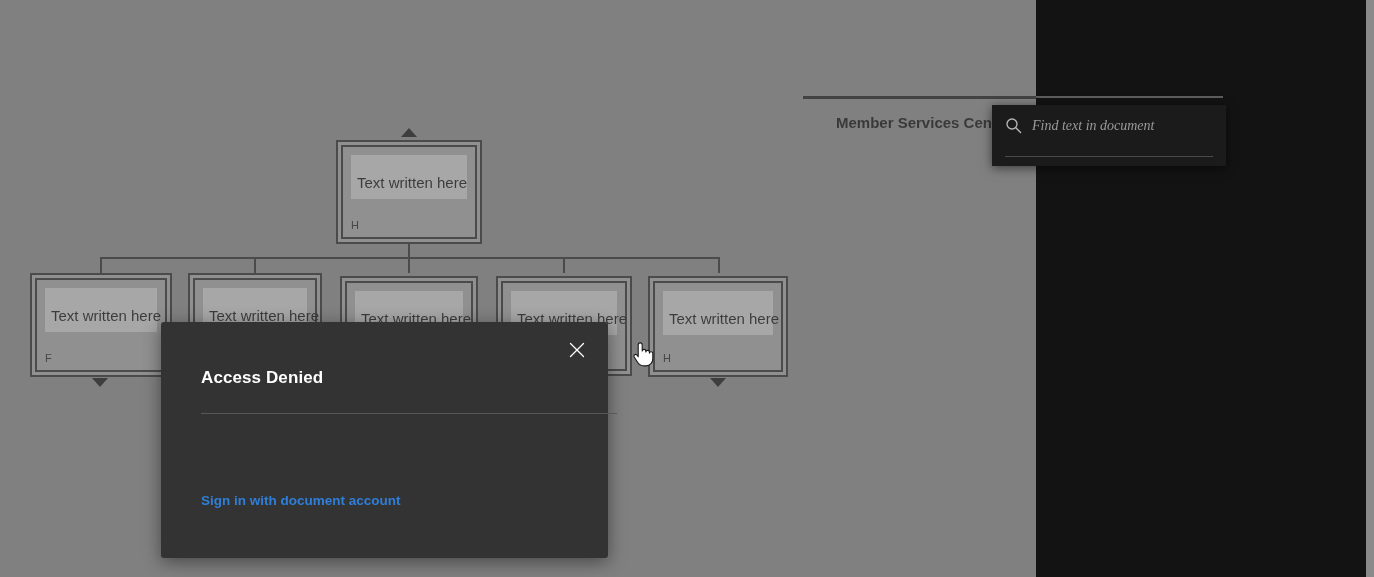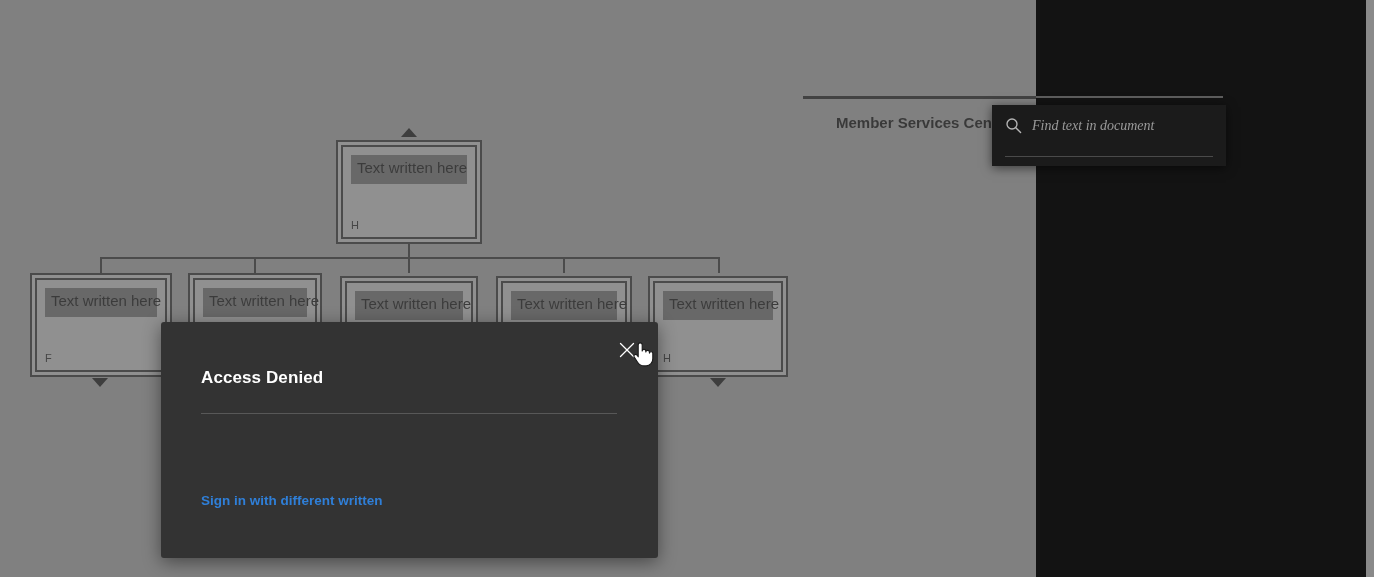--- a/index.html
+++ b/index.html
@@ -34,25 +34,25 @@
     border: 2px solid #2b2b2b;
     padding: 3px;
   }
   .node-inner {
     width: 100%; height: 100%;
     border: 2px solid #2b2b2b;
     position: relative;
     padding: 8px 8px 0 8px;
   }
   .node-label {
-    background: #15803d;
+    background: #fca5a5;
     color: #111111;
     font-size: 15px;
     line-height: 20px;
-    padding: 3px 6px 6px 6px;
+    padding: 18px 6px 6px 6px;
     white-space: nowrap;
   }
   .node-sub {
     position: absolute;
     left: 8px; top: 46px;
     font-size: 11px;
     font-weight: bold;
     color: #7a2b2b;
     letter-spacing: .5px;
     white-space: nowrap;
@@ -155,21 +155,21 @@
     position: absolute;
     left: 13px; bottom: 9px;
     width: 208px; height: 1px;
     background: #4a4a4a;
   }
 
   
   #dialog {
     position: absolute;
     left: 161px; top: 322px;
-    width: 497px; height: 236px;
+    width: 447px; height: 236px;
     background: #333333;
     border-radius: 3px;
     z-index: 40;
     box-shadow: 0 4px 18px rgba(0,0,0,.45);
   }
   #dialog-close {
     position: absolute;
     right: 18px; top: 15px;
     width: 26px; height: 26px;
     display: flex; align-items: center; justify-content: center;
@@ -316,21 +316,21 @@
           <line x1="15.5" y1="2.5" x2="2.5" y2="15.5"></line>
         </svg>
       </span>
     </button>
 
     <div id="dialog-title">Access Denied</div>
 
     <div id="dialog-rule"></div>
 
 
-    <a id="dialog-link" href="#">Sign in with different written</a>
+    <a id="dialog-link" href="#">Sign in with document account</a>
   </div>
 
   <span id="pointer">
     <svg width="22" height="28" viewBox="0 0 22 28">
       <path d="M6.2 14.2V4.9c0-1.1.9-2 2-2s2 .9 2 2v6.1
                c0-.9.8-1.6 1.8-1.6s1.8.7 1.8 1.6v1
                c0-.9.8-1.6 1.8-1.6s1.8.7 1.8 1.6v1.1
                c.1-.8.8-1.4 1.7-1.4.9 0 1.7.7 1.7 1.6v5.2
                c0 4-2.6 7.4-6.7 7.4H12c-3.5 0-5-1.4-6.4-3.6
                L2.2 17c-.5-.8-.3-1.8.5-2.3.8-.5 1.9-.3 2.4.5l1.1 1.6z" fill="#ffffff" stroke="#1a1a1a" stroke-width="1.1" stroke-linejoin="round"></path>

